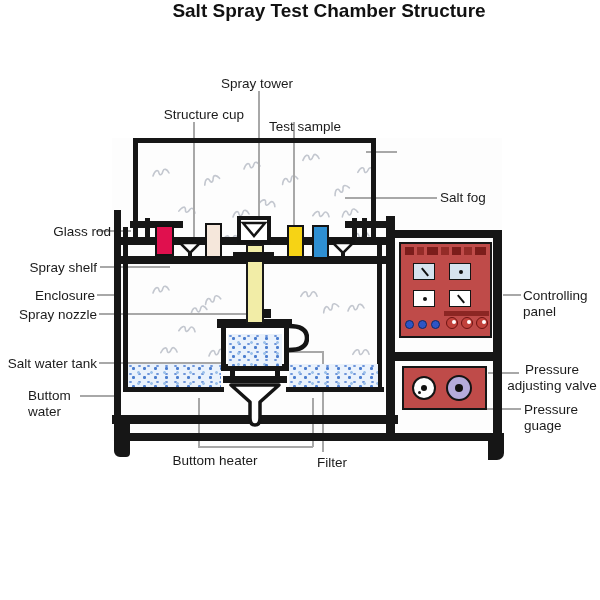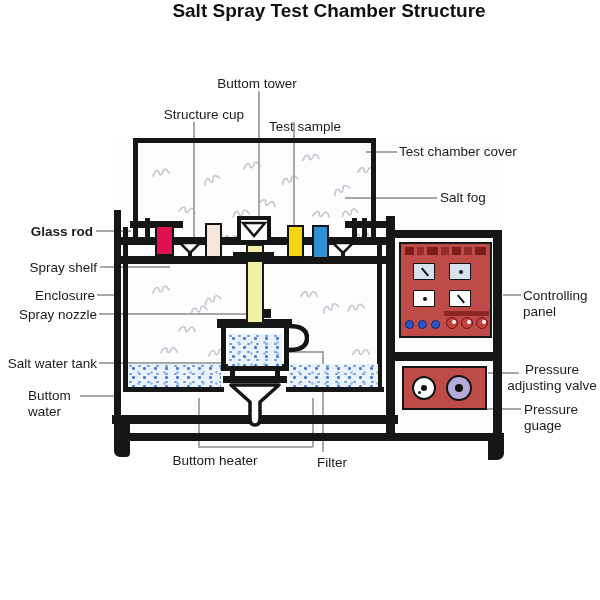--- a/index.html
+++ b/index.html
@@ -139,35 +139,32 @@
 
   <div class="knob" style="left:412px; top:376px; width:24px; height:24px; background:#ffffff;">
     <span class="kdot" style="left:7px; top:7px; width:6px; height:6px;"></span>
     <span class="kdot" style="left:4px; top:13px; width:3px; height:3px;"></span>
   </div>
   <div class="knob" style="left:446px; top:375px; width:26px; height:26px; background:#b5abdb;">
     <span class="kdot" style="left:7px; top:7px; width:8px; height:8px;"></span>
   </div>
 
   <div class="label center" style="left:197px; top:76px; width:120px;">
-      <span>Buttom tower</span>
+      <span>Spray tower</span>
     </div>
   <div class="label center" style="left:144px; top:107px; width:120px;">
       <span>Structure cup</span>
     </div>
   <div class="label center" style="left:245px; top:119px; width:120px;">
       <span>Test sample</span>
     </div>
-  <div class="label" style="left:399px; top:144px;">
-      <span>Test chamber cover</span>
-    </div>
   <div class="label" style="left:440px; top:190px;">
       <span>Salt fog</span>
     </div>
-  <div class="label right" style="left:13px; top:224px; width:80px;font-weight:bold;">
+  <div class="label right" style="left:31px; top:224px; width:80px;">
       <span>Glass rod</span>
     </div>
   <div class="label right" style="left:7px; top:260px; width:90px;">
       <span>Spray shelf</span>
     </div>
   <div class="label right" style="left:15px; top:288px; width:80px;">
       <span>Enclosure</span>
     </div>
   <div class="label right" style="left:14px; top:307px; width:83px;">
       <span>Spray nozzle</span>

